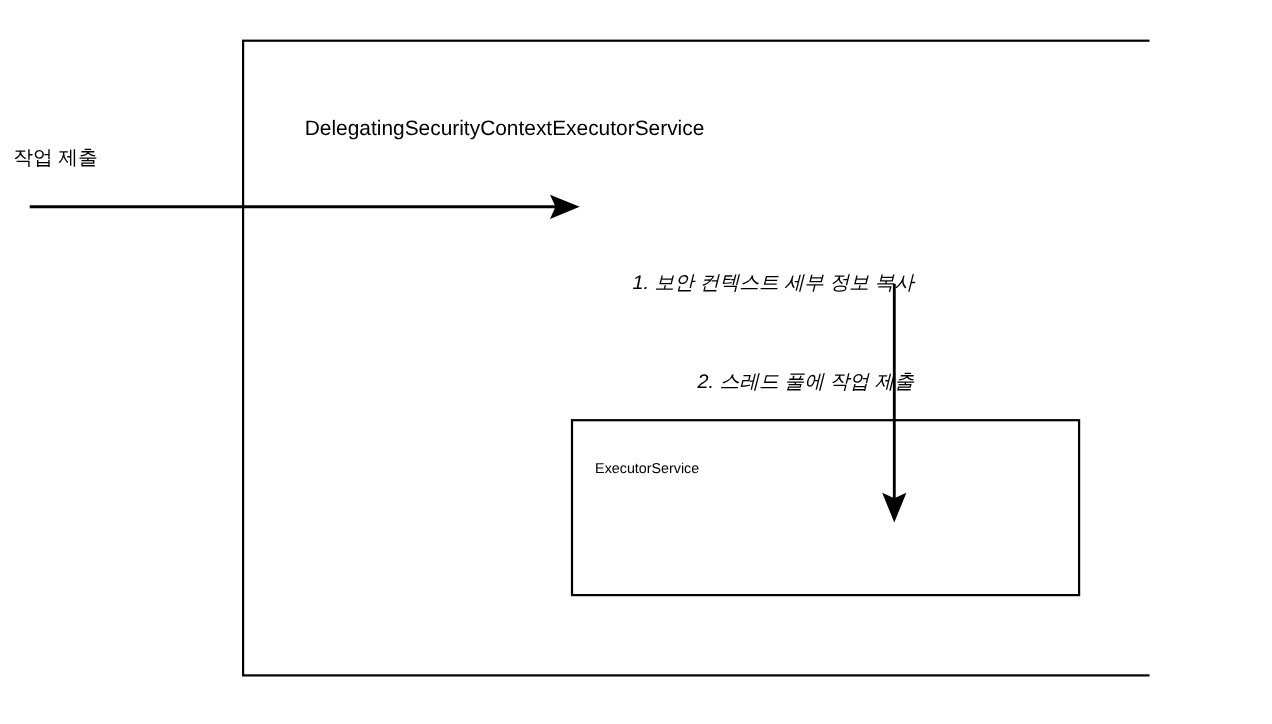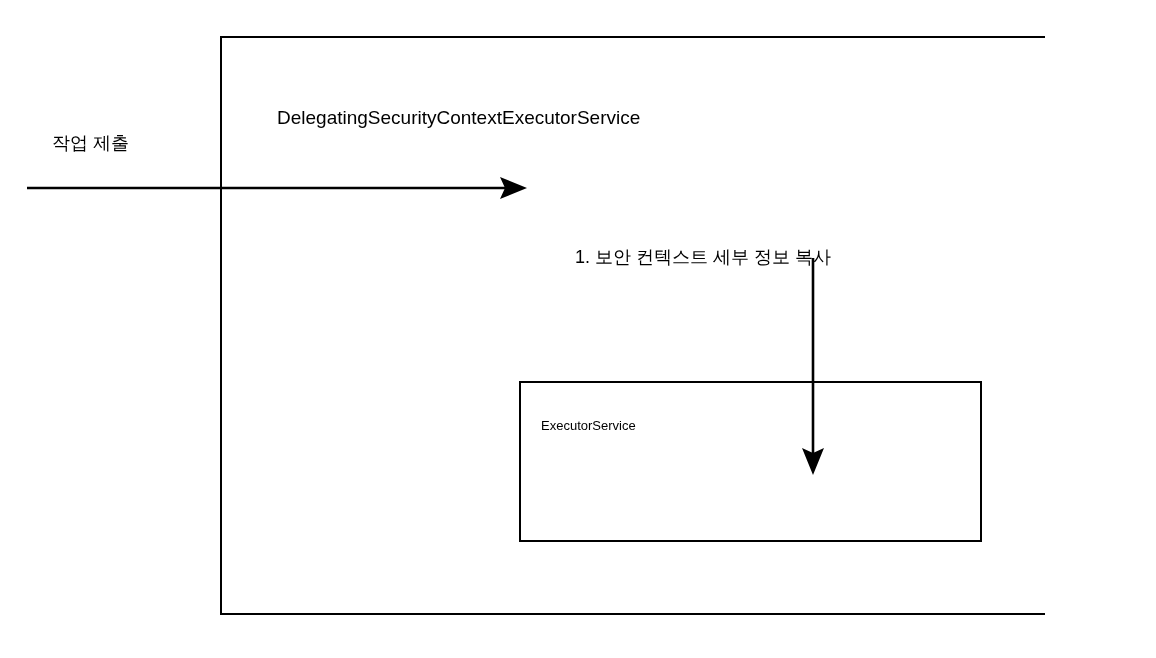--- a/index.html
+++ b/index.html
@@ -49,33 +49,33 @@
   }
   #inner-title {
     left: 541px;
     top: 419px;
     font-size: 13px;
   }
   #left-label {
     left: 12px;
     top: 134px;
     font-size: 18px;
-    margin-left: 40px;
   }
   #steps-list {
     position: absolute;
     left: 575px;
     top: 182px;
     font-size: 18px;
     color: #000000;
     line-height: 30px;
     white-space: pre;
   }
   #steps-list .step-line {
     display: block;
+    font-style: italic;
   }
   svg.arrows {
     position: absolute;
     left: 0;
     top: 0;
     width: 1156px;
     height: 658px;
     overflow: visible;
     pointer-events: none;
   }
@@ -84,20 +84,21 @@
 <body>
 
 <div id="canvas">
 
   <div class="box" id="outer-box"></div>
 
   <div class="label" id="outer-title">DelegatingSecurityContextExecutorService</div>
 
   <div id="steps-list">
     <span class="step-line">1. 보안 컨텍스트 세부 정보 복사</span>
+    <span class="step-line">2. 스레드 풀에 작업 제출</span>
   </div>
 
   <div class="box" id="inner-box"></div>
 
   <div class="label" id="inner-title">ExecutorService</div>
 
   <div class="label" id="left-label">작업 제출</div>
 
   <svg class="arrows" viewBox="0 0 1156 658">
     <g>

